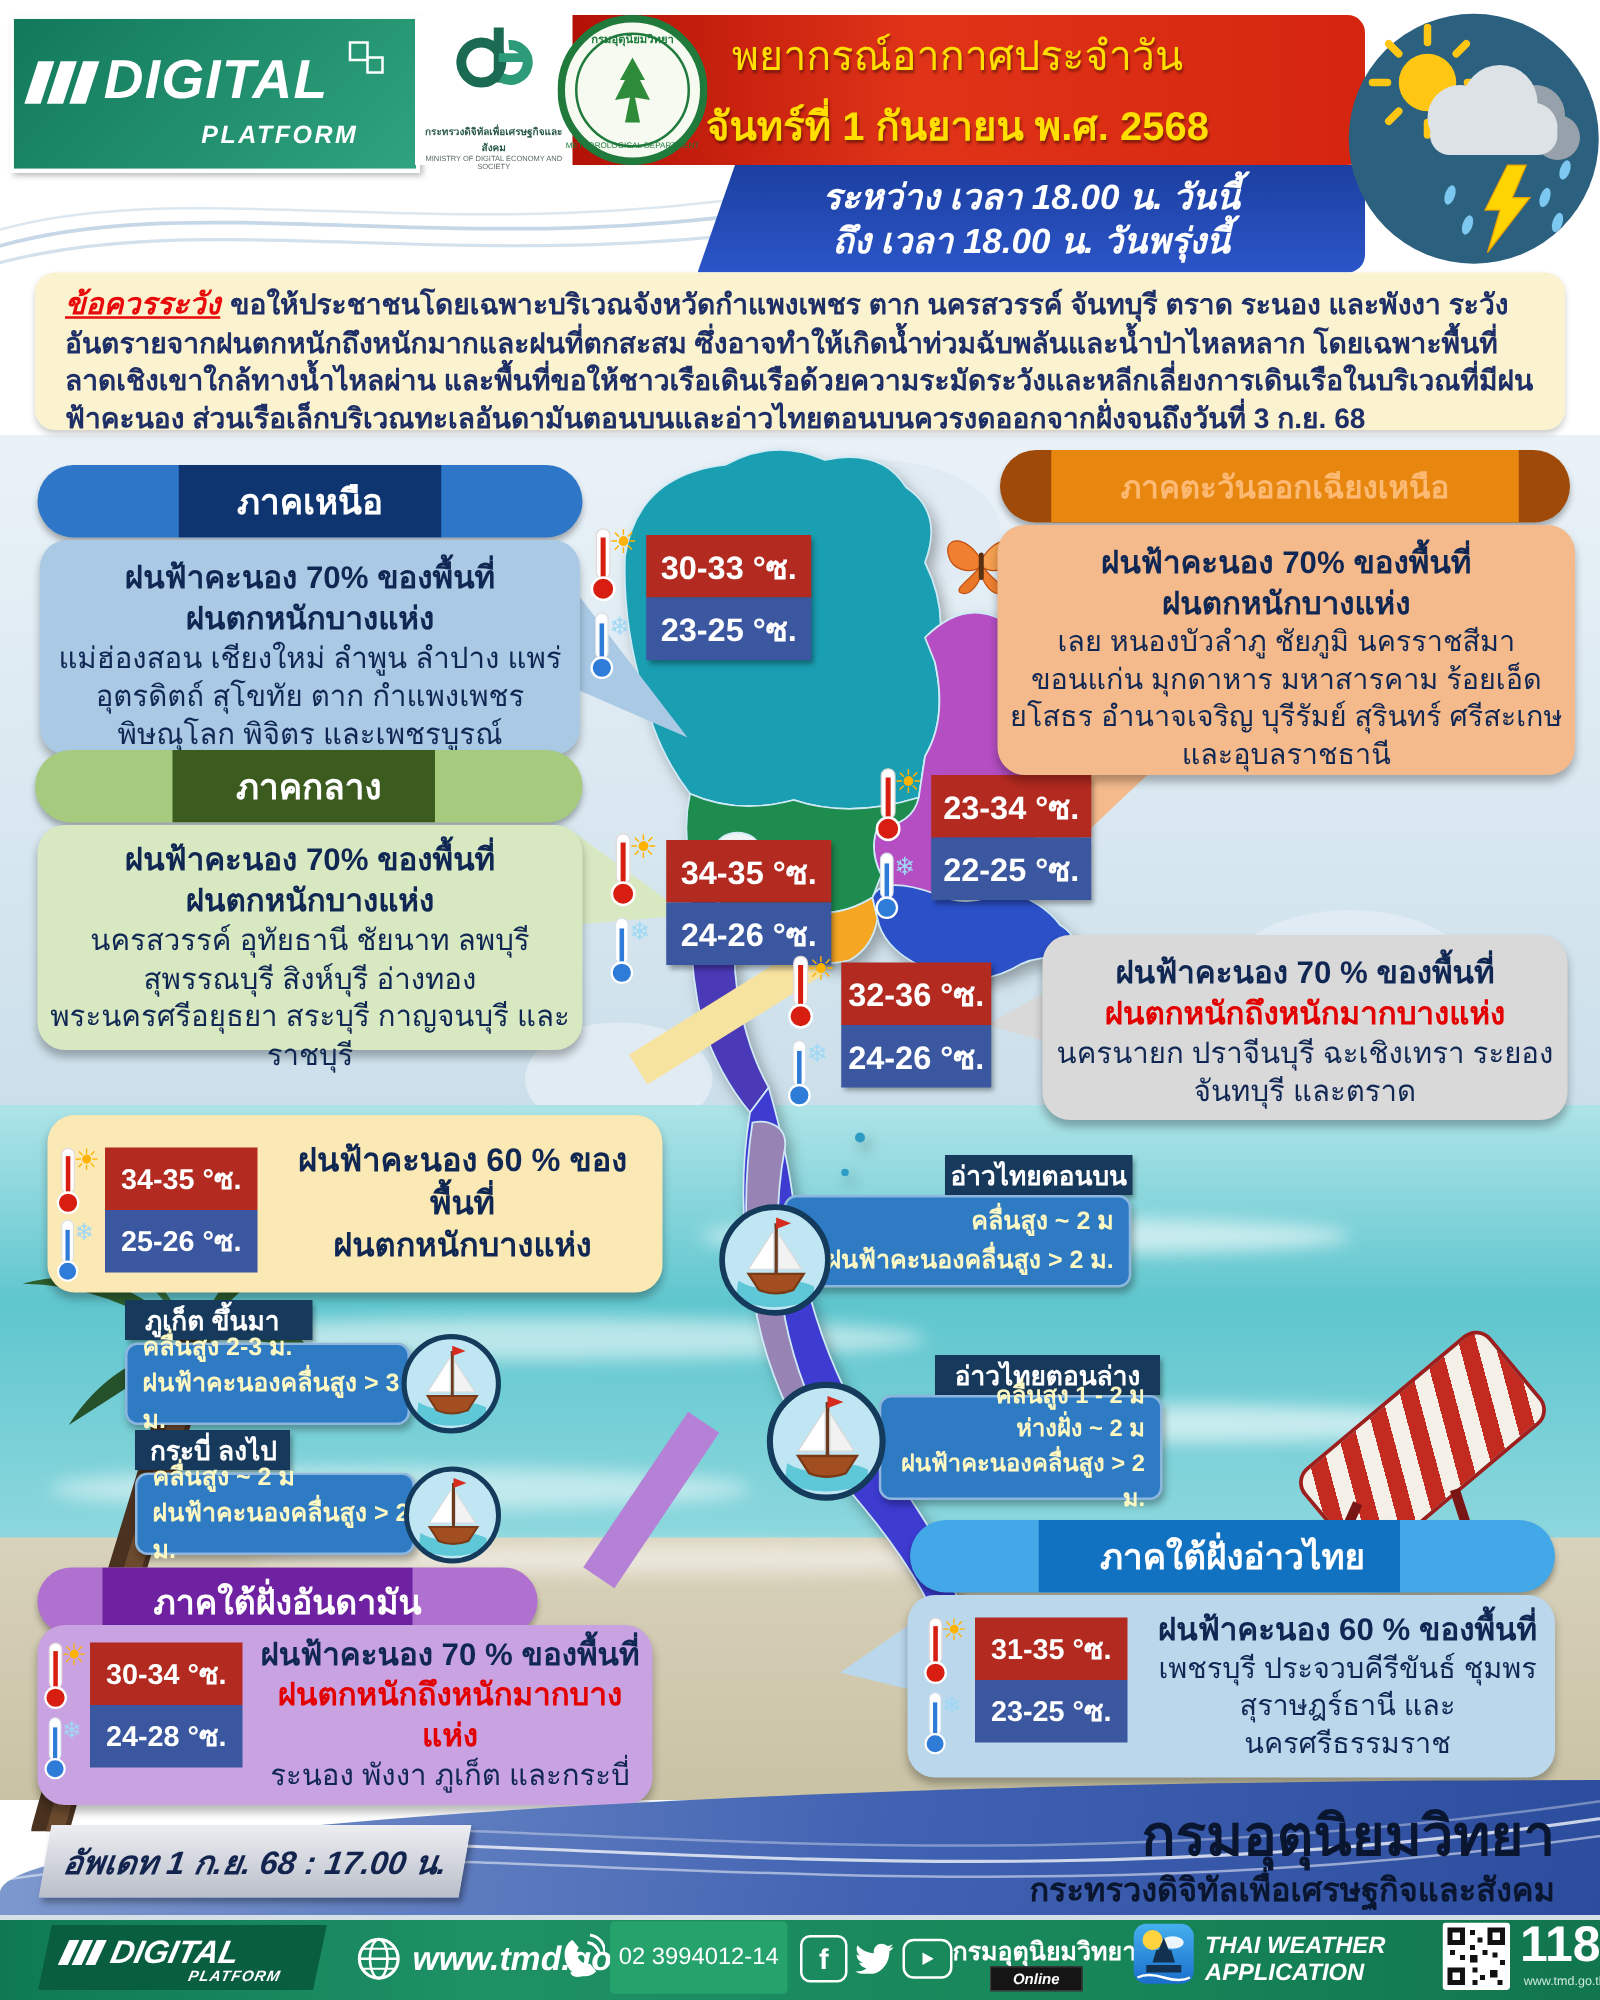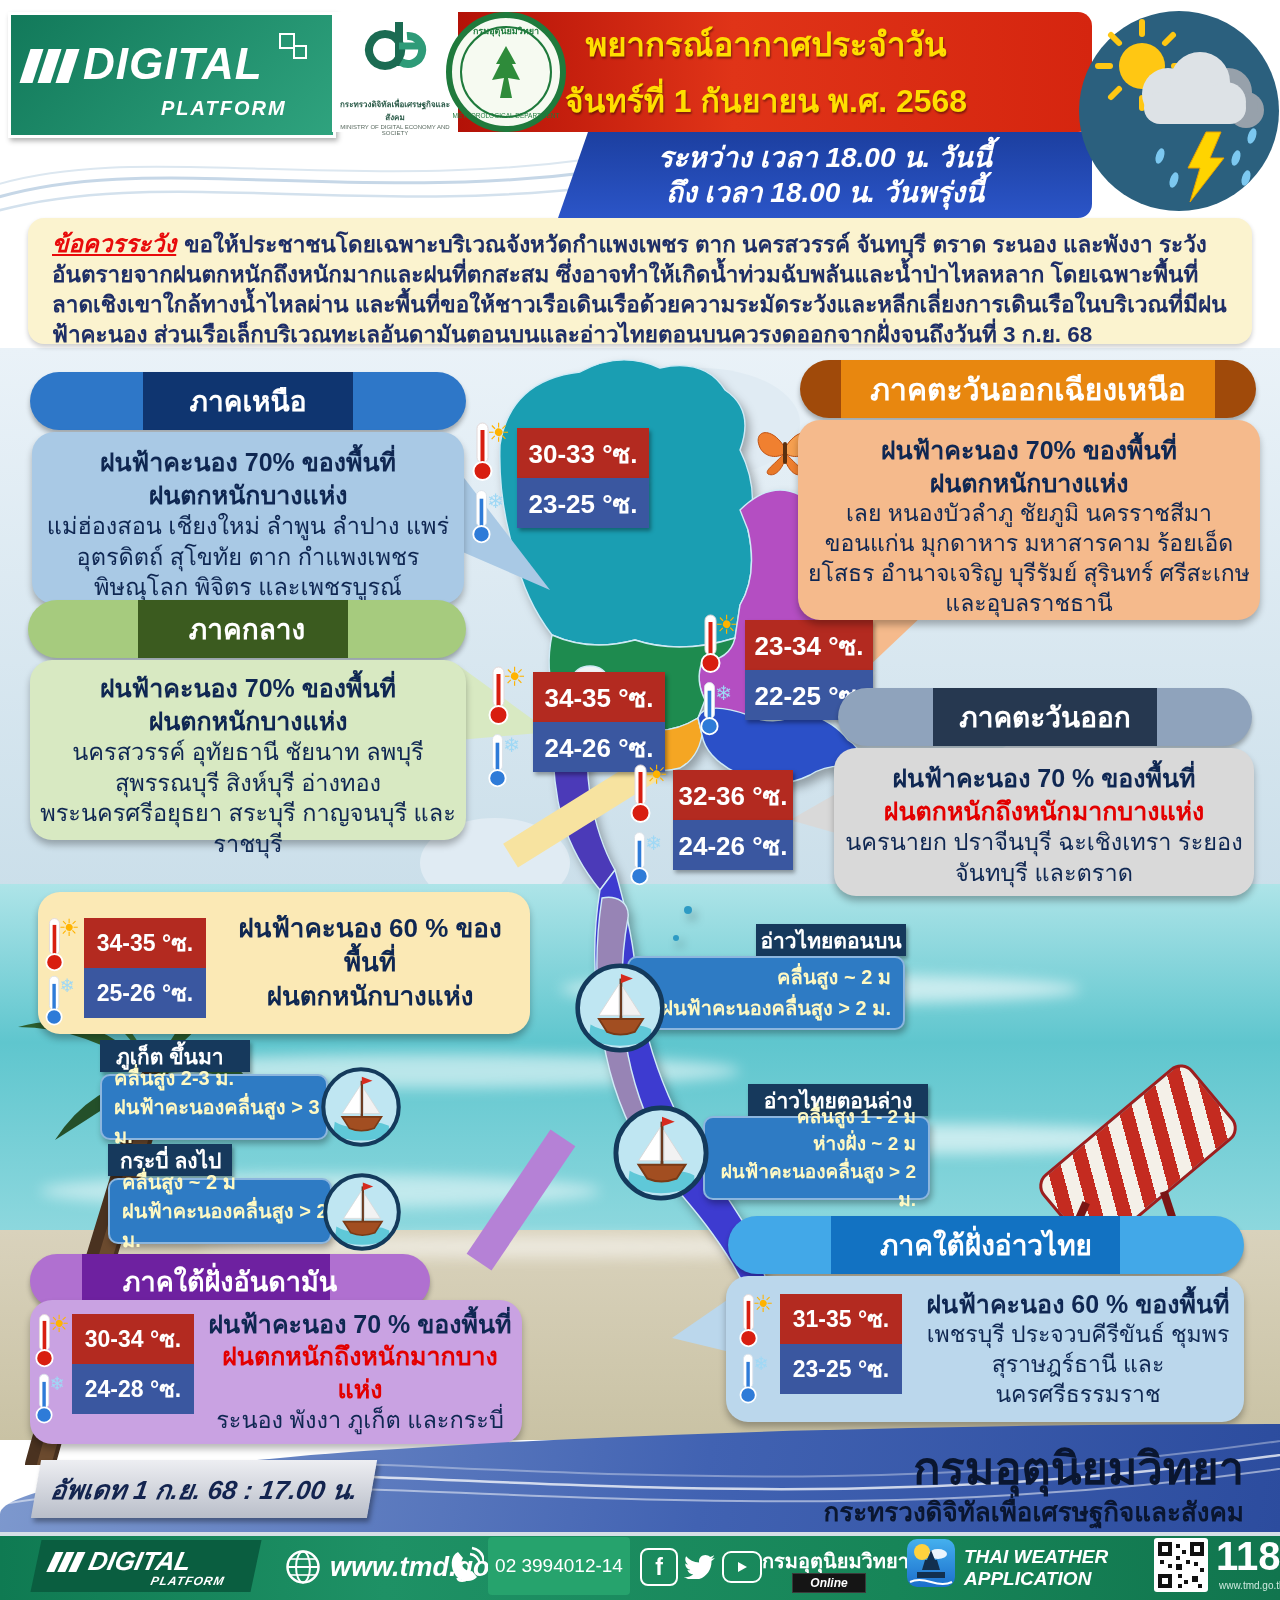--- a/index.html
+++ b/index.html
@@ -14,21 +14,21 @@
   .hdr-digital{left:72px;top:24px;font-size:44px;font-weight:800;font-style:italic;color:#fff;letter-spacing:1px}
   .hdr-sq{left:268px;top:18px;width:12px;height:12px;border:2px solid #fff}
   .hdr-sq2{left:282px;top:30px;width:10px;height:10px;border:2px solid #fff}
   .hdr-platform{left:150px;top:82px;font-size:20px;font-weight:700;font-style:italic;color:#fff;letter-spacing:2px}
   .hdr-white{left:332px;top:12px;width:126px;height:120px;background:#fff;z-index:6;text-align:center}
   .hdr-min1{font-size:8px;color:#2A5A48;font-weight:700;margin-top:2px}
   .hdr-min2{font-size:6px;color:#5A6A60}
   .red-banner{left:440px;top:12px;width:652px;height:120px;z-index:5;
     background:linear-gradient(90deg,#B00F06,#E03418 45%,#D5250F);border-radius:0 14px 14px 0;
     display:flex;flex-direction:column;align-items:center;justify-content:center}
-  .red-banner .t1{font-size:33px;font-weight:700;color:#FFDE00;text-shadow:1px 2px 2px rgba(0,0,0,.4)}
+  .red-banner .t1{font-size:33px;font-weight:400;color:#FFDE00;text-shadow:1px 2px 2px rgba(0,0,0,.4)}
   .red-banner .t2{font-size:32px;font-weight:800;color:#FFDE00;text-shadow:1px 2px 2px rgba(0,0,0,.4);margin-top:4px}
   .seal{left:446px;top:12px;width:120px;height:120px;z-index:7}
   .blue-banner{left:558px;top:132px;width:534px;height:86px;z-index:5;
     background:linear-gradient(180deg,#1C3FA0,#2B55C8);clip-path:polygon(30px 0,100% 0,100% 100%,0 100%);
     border-radius:0 0 14px 0;display:flex;flex-direction:column;align-items:center;justify-content:center}
   .blue-banner div{font-size:28px;font-weight:800;font-style:italic;color:#fff;line-height:1.25}
   .hero-icon{left:1076px;top:8px;width:206px;height:206px;z-index:8}
   
   .warnbox{left:28px;top:218px;width:1224px;height:126px;background:#FBF3CF;border-radius:16px;
     box-shadow:0 3px 5px rgba(0,0,0,.2);padding:10px 24px;box-sizing:border-box;z-index:4}
@@ -362,32 +362,28 @@
     <div class="badge hi ib" style="left:46px;top:26px">34-35 °ซ.</div>
     <div class="badge lo ib" style="left:46px;top:76px">25-26 °ซ.</div>
     <div style="position:absolute;left:180px;right:8px;top:0;bottom:0;display:flex;flex-direction:column;justify-content:center">
       <div class="bb" style="font-size:26px">ฝนฟ้าคะนอง 60 % ของพื้นที่</div>
       <div class="bb" style="font-size:26px">ฝนตกหนักบางแห่ง</div>
     </div>
   </div>
 
   <div class="pill" style="left:800px;top:360px;width:456px;height:58px;background:#A04A0A">
     <div class="pmid" style="left:9%;width:82%;background:#E8870F"></div>
-    <div class="pt" style="color:#ffffff;font-size:30px">ภาคตะวันออกเฉียงเหนือ</div>
+    <div class="pt" style="color:#fdba74;font-size:25px">ภาคตะวันออกเฉียงเหนือ</div>
   </div>
   <div class="bub" style="left:798px;top:420px;width:462px;height:200px;background:#F5BA8C;padding-top:14px">
     <div class="bb">ฝนฟ้าคะนอง 70% ของพื้นที่</div>
     <div class="bb">ฝนตกหนักบางแห่ง</div>
     <div class="bp" style="font-size:23px">เลย หนองบัวลำภู ชัยภูมิ นครราชสีมา ขอนแก่น มุกดาหาร มหาสารคาม ร้อยเอ็ด ยโสธร อำนาจเจริญ บุรีรัมย์ สุรินทร์ ศรีสะเกษ และอุบลราชธานี</div>
   </div>
 
-  <div class="pill" style="left:838px;top:688px;width:414px;height:58px;background:#8FA3BC">
-    <div class="pmid" style="left:23%;width:54%;background:#263850"></div>
-    <div class="pt">ภาคตะวันออก</div>
-  </div>
   <div class="bub" style="left:834px;top:748px;width:420px;height:148px;background:#D9D9D9;padding-top:14px">
     <div class="bb">ฝนฟ้าคะนอง 70 % ของพื้นที่</div>
     <div class="bb redtx">ฝนตกหนักถึงหนักมากบางแห่ง</div>
     <div class="bp">นครนายก ปราจีนบุรี ฉะเชิงเทรา ระยอง จันทบุรี และตราด</div>
   </div>
 
   <div class="pill" style="left:728px;top:1216px;width:516px;height:58px;background:#42A8E8">
     <div class="pmid" style="left:20%;width:56%;background:#1272C2"></div>
     <div class="pt">ภาคใต้ฝั่งอ่าวไทย</div>
   </div>

